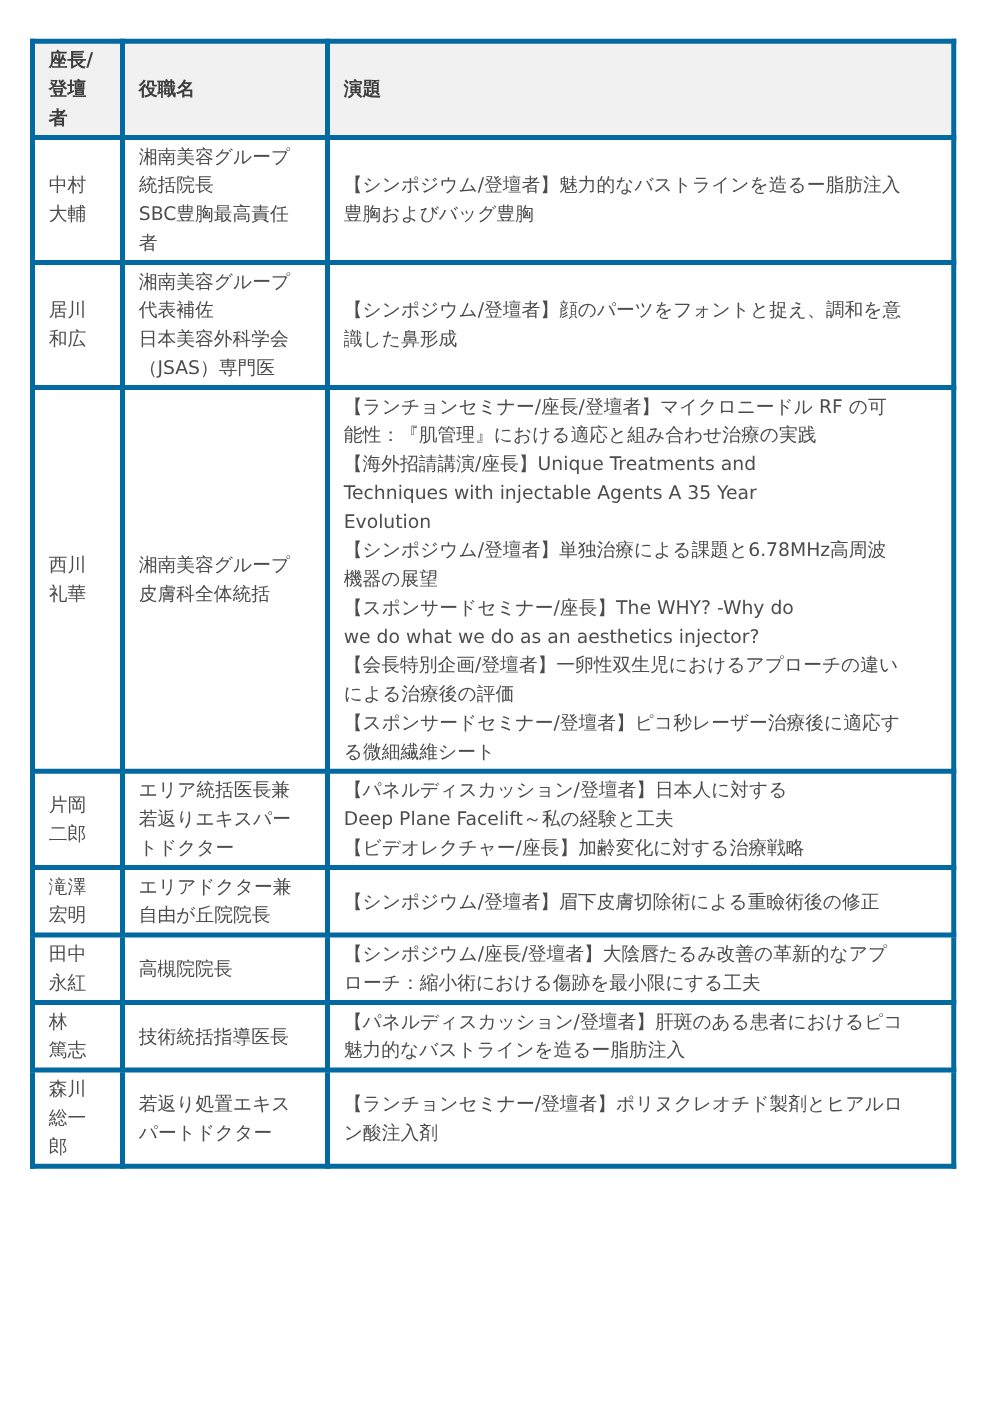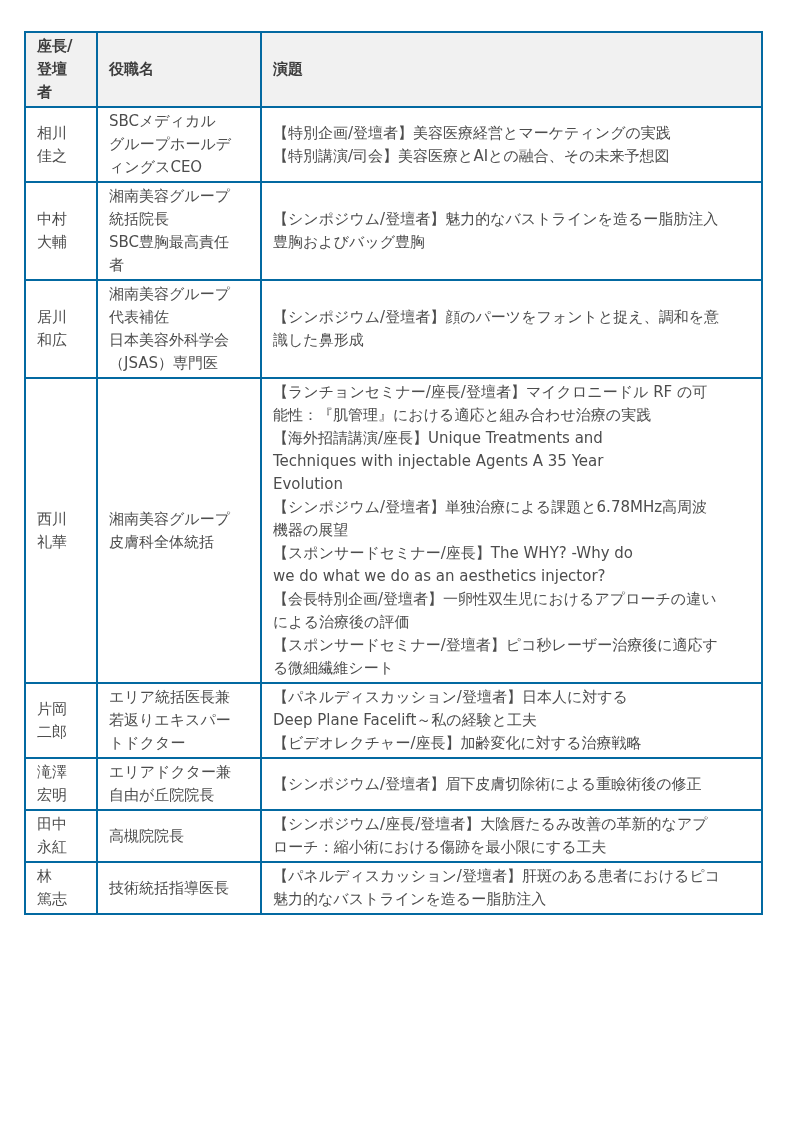--- a/index.html
+++ b/index.html
@@ -24,21 +24,21 @@
     table-layout: fixed;
     font-size: 15px;
     line-height: 23px;
     color: #4d4d4d;
   }
   table.program-table col.col-speaker { width: 72px; }
   table.program-table col.col-title   { width: 164px; }
   table.program-table col.col-topic   { width: 501px; }
   table.program-table th,
   table.program-table td {
-    border: 2px solid #0369a1;
+    border: 4px solid #0369a1;
     vertical-align: middle;
     text-align: left;
     padding: 2px 11px;
     white-space: pre-line;
     overflow-wrap: break-word;
     word-break: break-all;
   }
   table.program-table th {
     background: #f1f1f1;
     font-weight: bold;
@@ -58,29 +58,20 @@
     <thead>
       <tr>
         <th>座長/
 登壇
 者</th>
         <th>役職名</th>
         <th>演題</th>
       </tr>
     </thead>
     <tbody>
-  <tr>
-    <td>相川
-佳之</td>
-    <td>SBCメディカル
-グループホールデ
-ィングスCEO</td>
-    <td>【特別企画/登壇者】美容医療経営とマーケティングの実践
-【特別講演/司会】美容医療とAIとの融合、その未来予想図</td>
-  </tr>
 
   <tr>
     <td>中村
 大輔</td>
     <td>湘南美容グループ
 統括院長
 SBC豊胸最高責任
 者</td>
     <td>【シンポジウム/登壇者】魅力的なバストラインを造るー脂肪注入
 豊胸およびバッグ豊胸</td>
@@ -147,15 +138,24 @@
 
   <tr>
     <td>林
 篤志</td>
     <td>技術統括指導医長</td>
     <td>【パネルディスカッション/登壇者】肝斑のある患者におけるピコ
 魅力的なバストラインを造るー脂肪注入</td>
   </tr>
 
 
+  <tr>
+    <td>森川
+総一
+郎</td>
+    <td>若返り処置エキス
+パートドクター</td>
+    <td>【ランチョンセミナー/登壇者】ポリヌクレオチド製剤とヒアルロ
+ン酸注入剤</td>
+  </tr>
 </tbody>
   </table>
 </div>
 
 </body></html>

